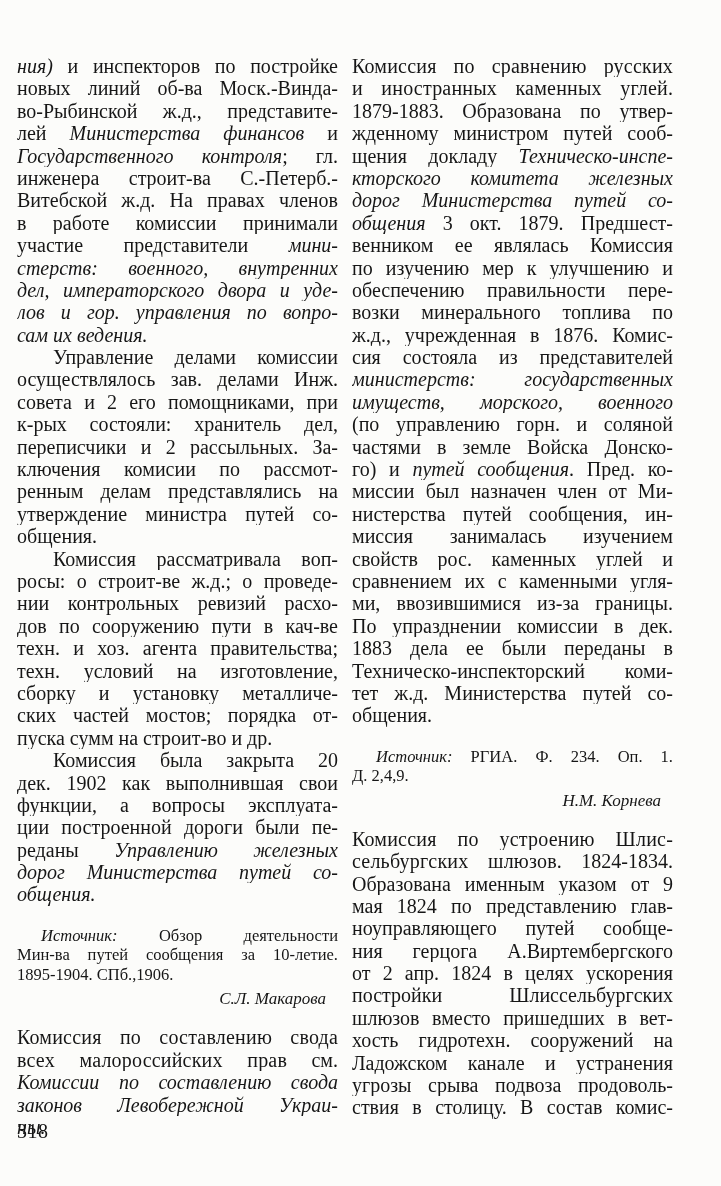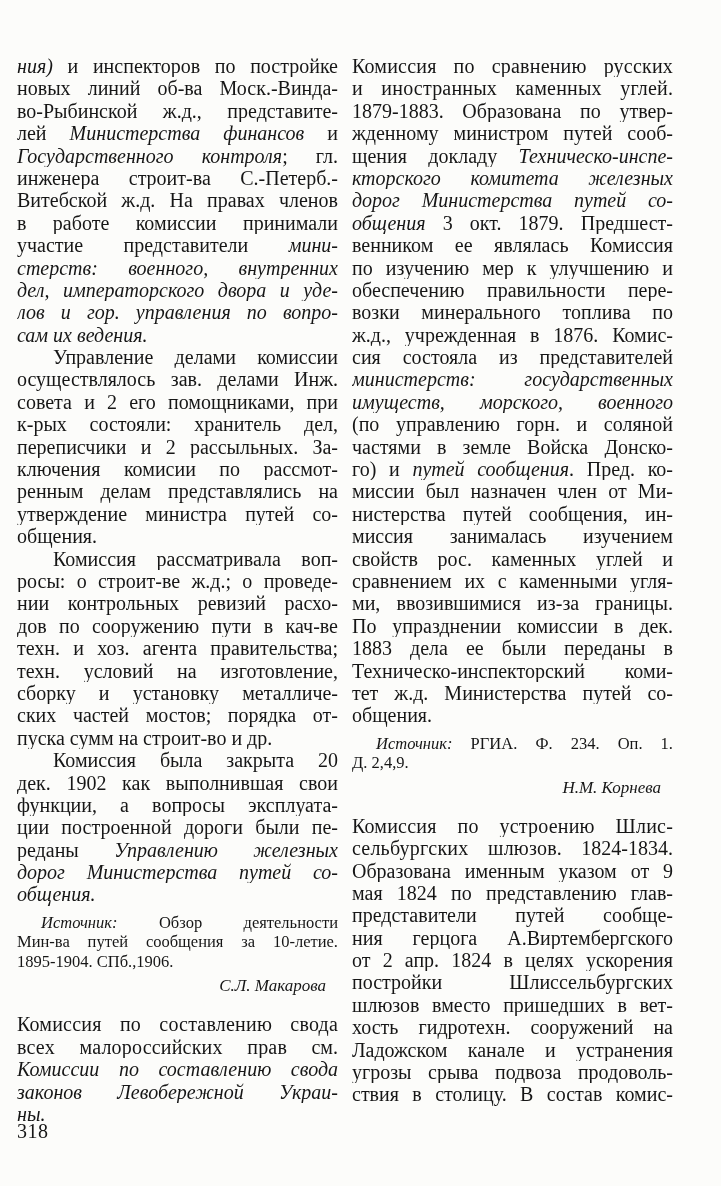--- a/index.html
+++ b/index.html
@@ -19,21 +19,21 @@
   .block.entry{margin-top:18px;}
   .line{
     text-align:justify;
     text-align-last:justify;
     height:22.4px;
     overflow:hidden;
     white-space:normal;
   }
   .line.last{text-align-last:left;}
   .line.indent{text-indent:36px;}
-  .block.source{font-size:16.5px;line-height:19.5px;margin-top:7px;}
+  .block.source{font-size:16.5px;line-height:19.5px;margin-top:20px;}
   .block.source .line{height:19.5px;}
   .block.source .line.indent{text-indent:24px;}
   .block.author{font-size:17px;line-height:19px;margin-top:5px;font-style:italic;}
   .block.author .line{text-align:left;text-align-last:right;height:19px;padding-right:12px;}
   .run{display:inline;}
   .run.i{font-style:italic;}
   .run.b{font-weight:400;letter-spacing:0.2px;}
   .page-number{
     position:absolute;top:1120px;left:17px;width:656px;
     text-align:left;font-size:20px;letter-spacing:0.5px;
@@ -144,21 +144,21 @@
         <div class="line last"><span class="run">Д. 2,4,9.</span></div>
       </div>
       <div class="block author">
         <div class="line last"><span class="run i">Н.М. Корнева</span></div>
       </div>
       <div class="block entry">
         <div class="line"><span class="run b">Комиссия по устроению Шлис-</span></div>
         <div class="line"><span class="run b">сельбургских шлюзов</span><span class="run">. 1824-1834.</span></div>
         <div class="line"><span class="run">Образована именным указом от 9</span></div>
         <div class="line"><span class="run">мая 1824 по представлению глав-</span></div>
-        <div class="line"><span class="run">представители путей сообще-</span></div>
+        <div class="line"><span class="run">ноуправляющего путей сообще-</span></div>
         <div class="line"><span class="run">ния герцога А.Виртембергского</span></div>
         <div class="line"><span class="run">от 2 апр. 1824 в целях ускорения</span></div>
         <div class="line"><span class="run">постройки Шлиссельбургских</span></div>
         <div class="line"><span class="run">шлюзов вместо пришедших в вет-</span></div>
         <div class="line"><span class="run">хость гидротехн. сооружений на</span></div>
         <div class="line"><span class="run">Ладожском канале и устранения</span></div>
         <div class="line"><span class="run">угрозы срыва подвоза продоволь-</span></div>
         <div class="line"><span class="run">ствия в столицу. В состав комис-</span></div>
       </div>
     </div>

